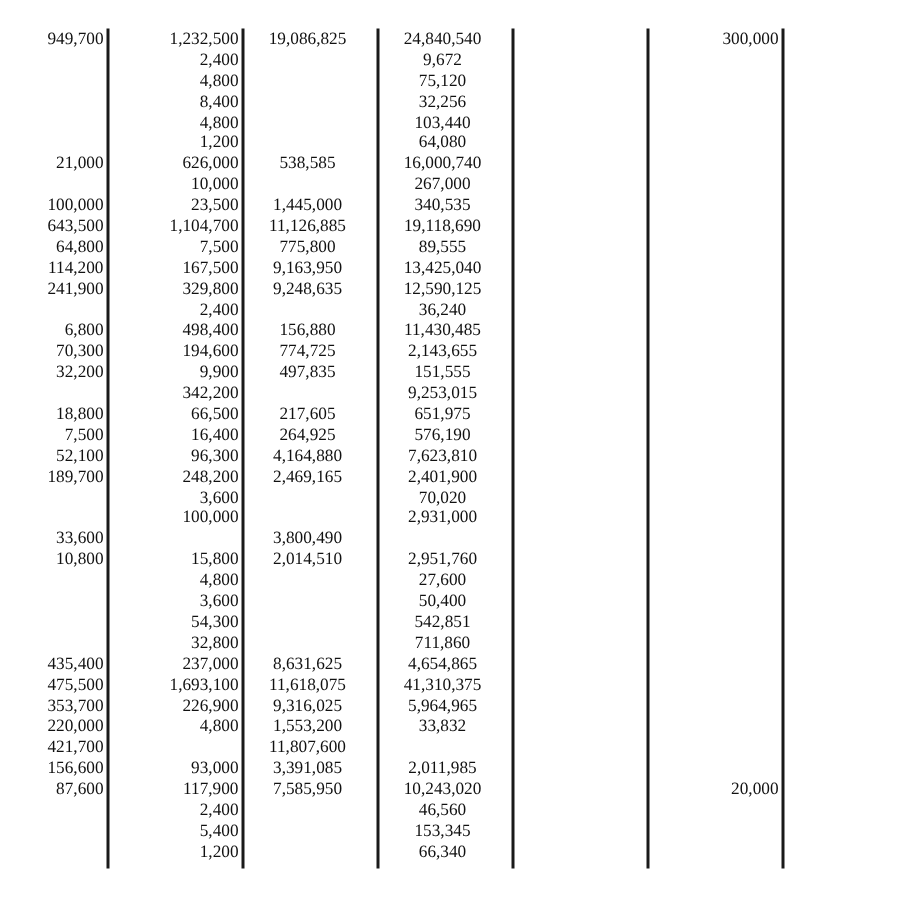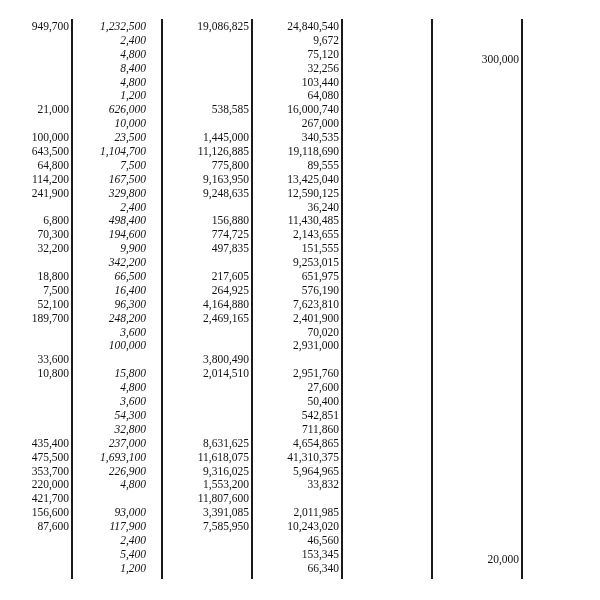--- a/index.html
+++ b/index.html
@@ -4,25 +4,25 @@
 <style>
   html, body { margin: 0; padding: 0; background: #ffffff; }
   body { width: 600px; height: 600px; position: relative; overflow: hidden;
          font-family: "Liberation Serif", serif; color: #111; }
   .vline { position: absolute; top: 19px; height: 560px; width: 2px; background: #1a1a1a; }
   .tbl { position: absolute; left: 0; top: 20px; }
   .row { position: relative; height: 13.9px; }
   .cell { position: absolute; top: 0; width: 88px; text-align: right;
           font-size: 11.5px; line-height: 13.9px; white-space: nowrap; }
   .c0 { left: -19px; }
-  .c1 { left: 58px; font-style: italic; }
-  .c2 { left: 161px; }
-  .c3 { left: 251px; }
+  .c1 { left: 71px; }
+  .c2 { left: 161px; text-align: center; }
+  .c3 { left: 251px; text-align: center; }
   .c4 { left: 341px; }
-  .c5 { left: 431px; margin-top: 33px; }
+  .c5 { left: 431px; }
 </style>
 </head>
 <body>
 
 <div class="vline" style="left:71px"></div>
 <div class="vline" style="left:161px"></div>
 <div class="vline" style="left:251px"></div>
 <div class="vline" style="left:341px"></div>
 <div class="vline" style="left:431px"></div>
 <div class="vline" style="left:521px"></div>

